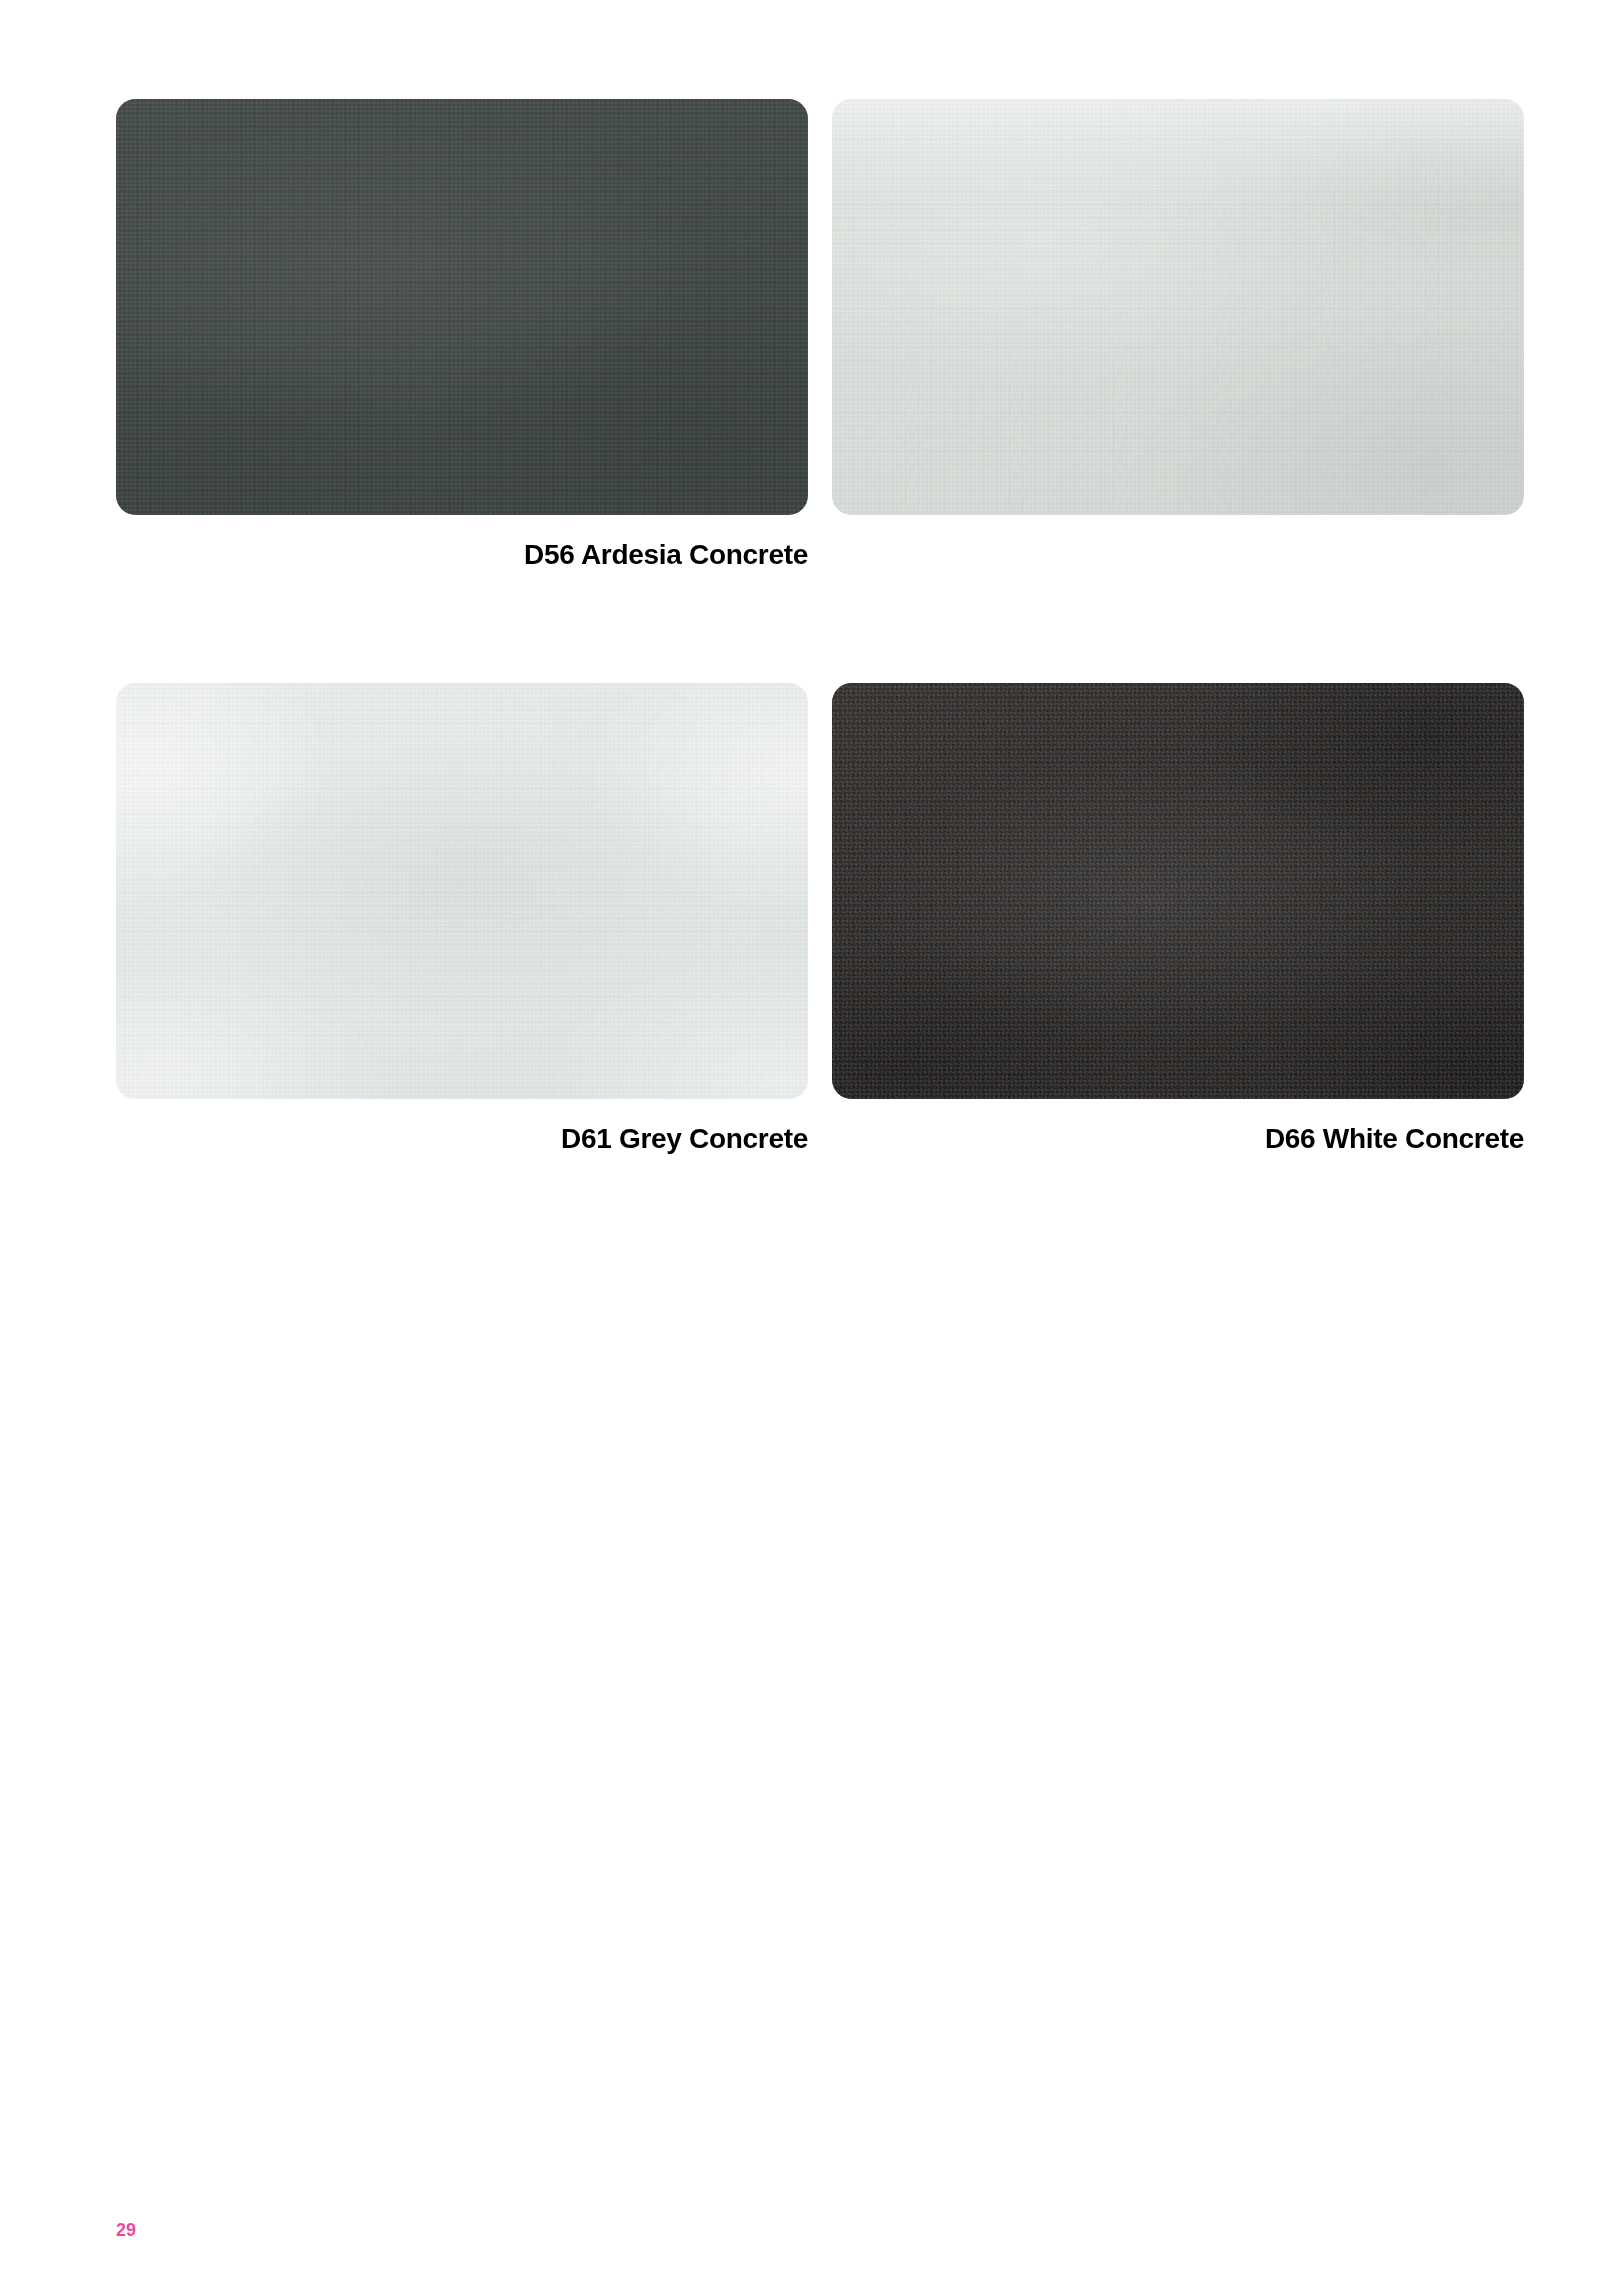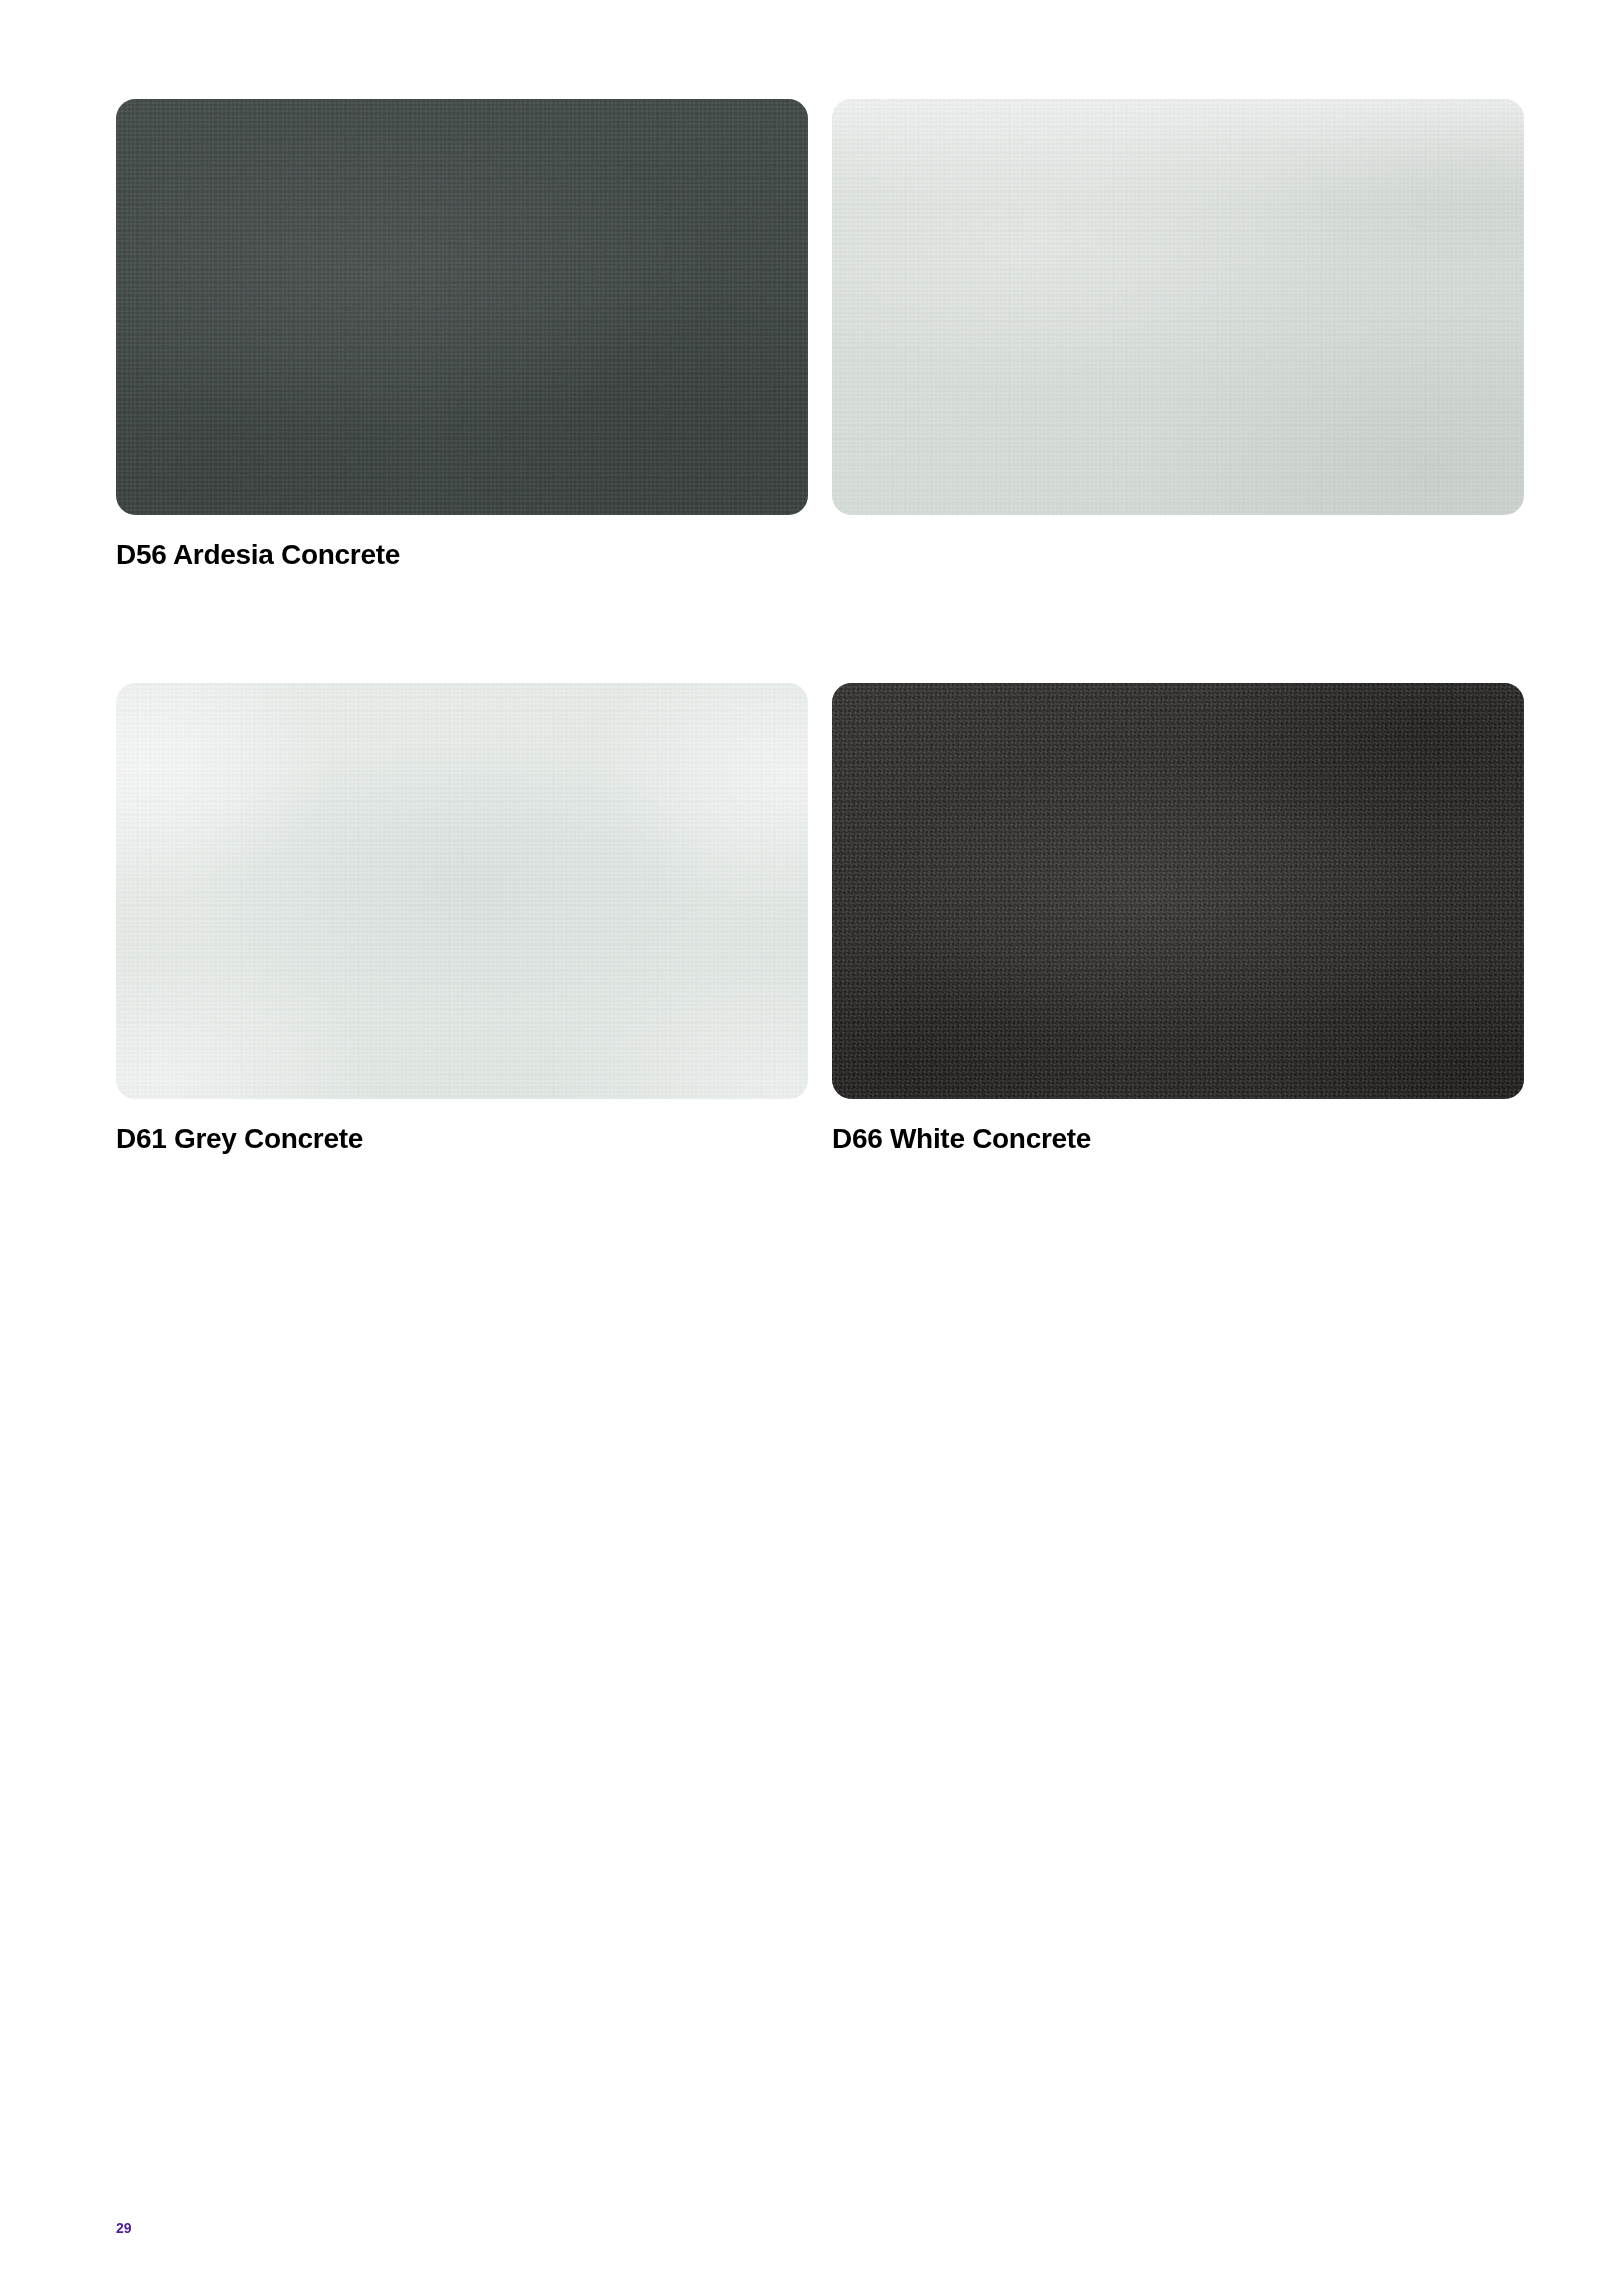--- a/index.html
+++ b/index.html
@@ -27,20 +27,21 @@
     top: 99px;
     width: 1408px;
     display: grid;
     grid-template-columns: 692px 692px;
     column-gap: 24px;
     row-gap: 114px;
   }
 
   .swatch-cell {
     width: 692px;
+    text-align: right;
   }
 
   .swatch-chip {
     position: relative;
     width: 692px;
     height: 416px;
     border-radius: 19.5px;
     overflow: hidden;
     isolation: isolate;
   }
@@ -148,23 +149,23 @@
     letter-spacing: -0.3px;
     color: #000000;
     line-height: 1.0;
     white-space: nowrap;
   }
 
   .page-number {
     position: absolute;
     left: 116px;
     top: 2221px;
-    font-size: 14px;
+    font-size: 18px;
     font-weight: 700;
-    color: #4c1d95;
+    color: #ec4899;
     letter-spacing: 0px;
     line-height: 1;
     text-align: center;
   }
 </style>
 </head>
 <body>
 
 <div class="page">
 

